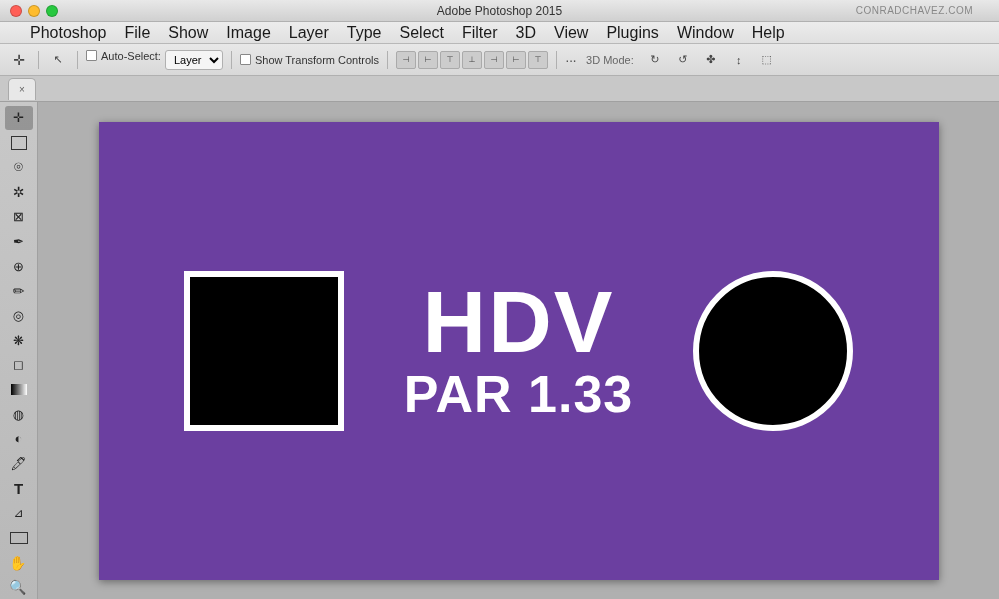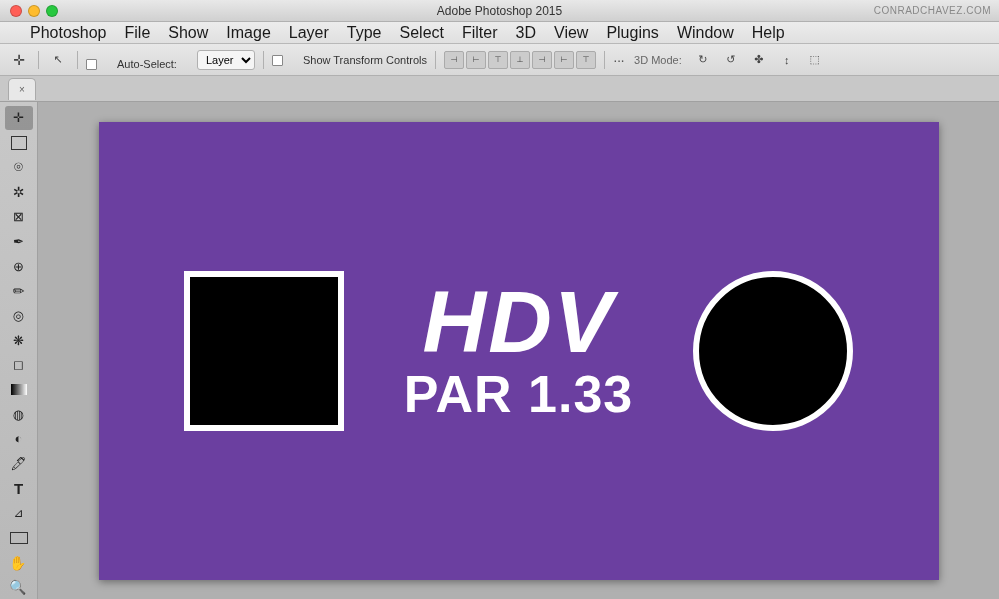--- a/index.html
+++ b/index.html
@@ -22,21 +22,21 @@
       border: 1px solid rgba(0,0,0,0.2);
     }
     .traffic-close { background: #ff5f57; }
     .traffic-min { background: #febc2e; }
     .traffic-max { background: #28c840; }
     .title-bar-title {
       position: absolute; left: 50%; transform: translateX(-50%);
       font-size: 12px; color: #333; font-weight: 500;
     }
     .title-bar-website {
-      position: absolute; right: 8px;
+      position: absolute; right: 26px;
       font-size: 10px; color: #888; letter-spacing: 0.5px; margin-left: 33px;
     }
 
     
     .menu-bar {
       width: 100%; height: 22px;
       background: linear-gradient(to bottom, #ececec, #e0e0e0);
       display: flex; align-items: center;
       border-bottom: 1px solid #b8b8b8;
       padding: 0 4px;
@@ -61,21 +61,21 @@
       width: 22px; height: 22px;
       display: flex; align-items: center; justify-content: center;
       font-size: 14px; color: #444; cursor: pointer; border-radius: 3px;
     }
     .toolbar-separator { width: 1px; height: 18px; background: #b0b0b0; margin: 0 2px; }
     .toolbar-label { font-size: 11px; color: #333; }
     .toolbar-select {
       height: 20px; font-size: 11px; border: 1px solid #b0b0b0;
       background: #f5f5f5; border-radius: 3px; padding: 0 4px; cursor: pointer;
     }
-    .toolbar-checkbox-group { display: flex; align-items: flex-end; gap: 20px; }
+    .toolbar-checkbox-group { display: flex; align-items: flex-start; gap: 4px; }
     .toolbar-checkbox { width: 11px; height: 11px; border: 1px solid #888; background: #fff; border-radius: 1px; }
     .toolbar-align-icons { display: flex; align-items: center; gap: 2px; }
     .align-btn { width: 20px; height: 18px; background: #ccc; border: 1px solid #aaa; border-radius: 2px; font-size: 8px; display: flex; align-items: center; justify-content: center; color: #444; cursor: pointer; }
     .toolbar-dots { font-size: 14px; color: #555; cursor: pointer; letter-spacing: -1px; }
     .toolbar-3d { font-size: 11px; color: #666; padding: 0 4px; }
 
     
     .tab-bar {
       width: 100%; height: 26px;
       background: #c8c8c8;
@@ -152,21 +152,20 @@
       flex-shrink: 0;
     }
     .hdv-text {
       display: flex; flex-direction: column; align-items: center;
       flex-shrink: 0;
     }
     .hdv-title {
       font-size: 88px; font-weight: 800;
       color: #fff; line-height: 1;
       letter-spacing: 2px;
-      font-style: italic;
     }
     .hdv-par {
       font-size: 52px; font-weight: 700;
       color: #fff; line-height: 1.1;
       letter-spacing: 1px;
     }
     .hdv-circle {
       width: 160px; height: 160px;
       border-radius: 50%;
       background: #000;

